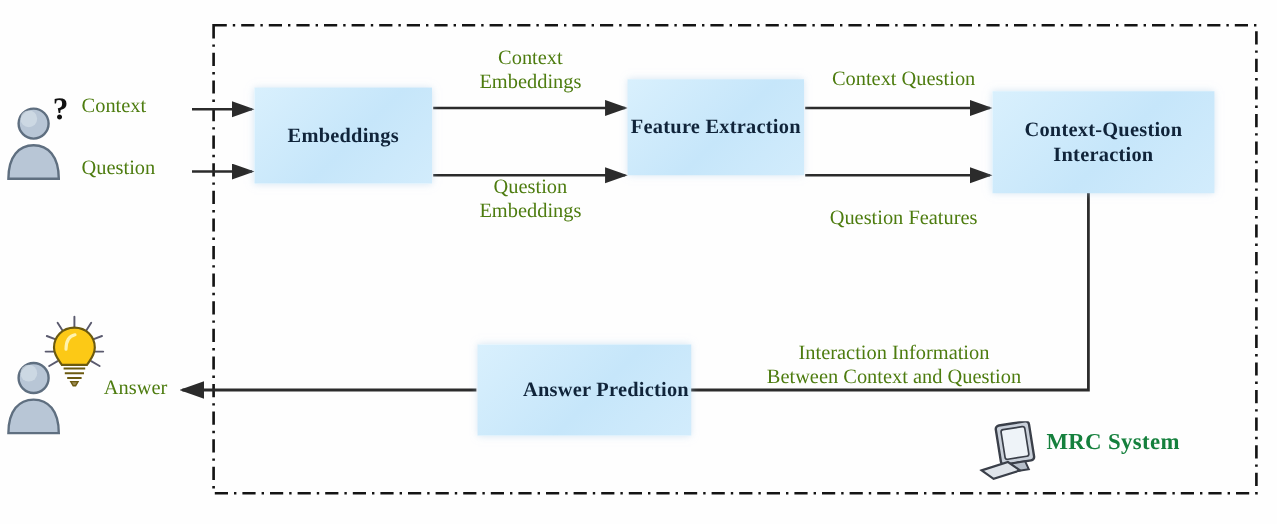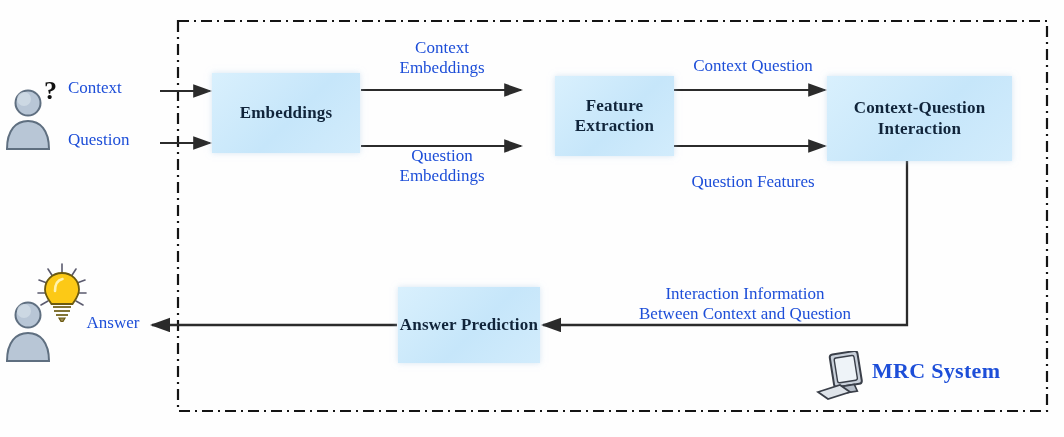--- a/index.html
+++ b/index.html
@@ -20,33 +20,33 @@
     text-align:center;
     font-weight:bold;
     color:#10243a;
     font-size:17px;
     line-height:1.18;
     letter-spacing:.2px;
     box-shadow:0 0 6px rgba(180,210,235,.55);
   }
   .lbl{
     position:absolute;
-    color:#1d4ed8;
+    color:#4d7c0f;
     font-size:17px;
     line-height:1.15;
     text-align:center;
     white-space:pre-line;
     font-family:"Liberation Serif", serif;
   }
   .ico{position:absolute;}
   .mrc-label{
     position:absolute;
     font-weight:bold;
-    font-size:22px;
-    color:#1d4ed8;
+    font-size:19px;
+    color:#15803d;
     font-family:"Liberation Serif", serif;
     letter-spacing:.3px;
   }
 </style>
 </head>
 <body>
 
 <div id="root">
 
   <svg class="dashsvg" width="1064" height="437">
@@ -72,31 +72,31 @@
 
     <polyline points="907,153 907,325 543,325" fill="none" stroke="#2b2b2b" stroke-width="2.3" marker-end="url(#ah)"></polyline>
 
     <line x1="397" y1="325" x2="152" y2="325" stroke="#2b2b2b" stroke-width="2.3" marker-end="url(#ah)"></line>
   </svg>
 
   <div class="node" style="left:212px;top:73px;width:148px;height:80px;">
     <span>Embeddings</span>
   </div>
 
-  <div class="node" style="left:523px;top:76px;width:119px;height:80px;margin-left:32px;">
+  <div class="node" style="left:523px;top:66px;width:147px;height:80px;">
     <span>Feature
 Extraction</span>
   </div>
 
   <div class="node" style="left:827px;top:76px;width:185px;height:85px;">
     <span>Context-Question
 Interaction</span>
   </div>
 
-  <div class="node" style="left:398px;top:287px;width:142px;height:76px;">
+  <div class="node" style="left:398px;top:287px;width:142px;height:76px;padding-left:36px;">
     <span>Answer
 Prediction</span>
   </div>
 
   <div class="lbl" style="left:68px;top:78px;width:90px;text-align:left;">Context</div>
 
   <div class="lbl" style="left:68px;top:130px;width:95px;text-align:left;">Question</div>
 
   <div class="lbl" style="left:73px;top:313px;width:80px;text-align:center;">Answer</div>
 

